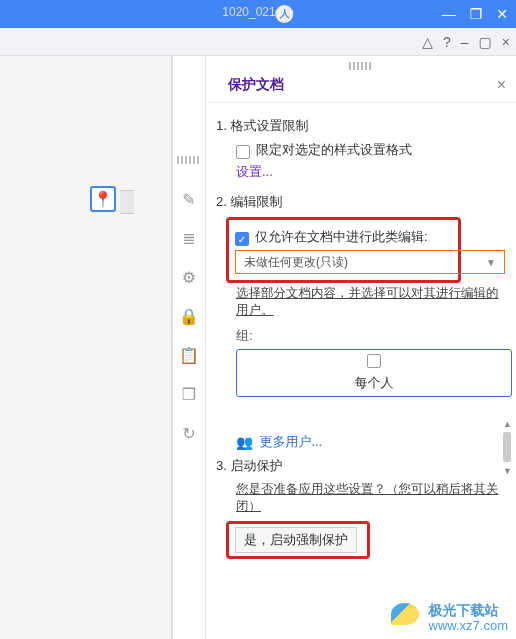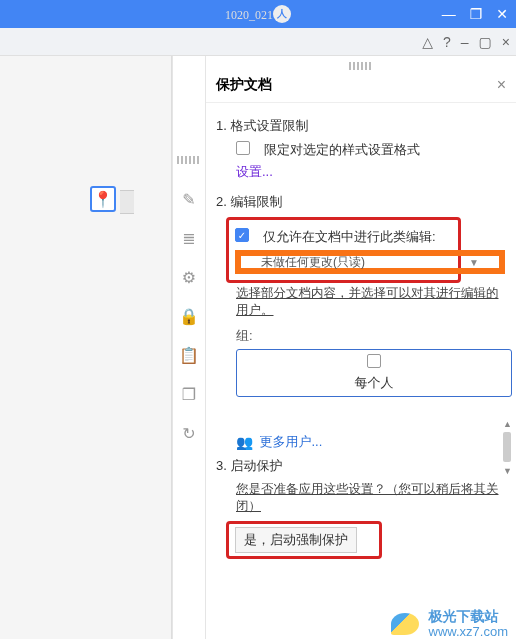--- a/index.html
+++ b/index.html
@@ -23,23 +23,22 @@
     padding: 0 8px;
     gap: 14px;
   }
   .titlebar .title-text {
     position: absolute;
     left: 50%;
     transform: translateX(-50%);
     color: #ddd;
     font-size: 12px;
     display: flex;
-    align-items: flex-end;
+    align-items: flex-start;
     gap: 0;
-    font-family: Liberation Serif, serif;
   }
   .avatar-circle {
     width: 18px; height: 18px; border-radius: 50%;
     background: #eee; color: #4285f4;
     display: flex; align-items: center; justify-content: center;
     font-size: 10px; font-weight: bold;
   }
   .win-controls { display: flex; gap: 14px; align-items: center; }
   .win-controls span { cursor: pointer; font-size: 14px; }
   .toolbar {
@@ -132,35 +131,36 @@
   .panel-header {
     display: flex;
     align-items: center;
     justify-content: space-between;
     padding: 4px 10px 8px 10px;
     border-bottom: 1px solid #eee;
   }
   .panel-title {
     font-size: 14px;
     font-weight: bold;
-    color: #000000;
+    color: #4c1d95;
+    margin-left: 12px;
   }
   .close-x { color: #888; cursor: pointer; font-size: 16px; }
   .panel-body {
     padding: 8px 10px 10px 10px;
     font-size: 13px;
     color: #333;
     overflow: auto;
   }
   .section-label { margin: 6px 0 6px 0; }
   .indent { padding-left: 20px; }
   .checkbox-row {
     display: flex;
-    align-items: flex-start;
-    gap: 14px;
+    align-items: flex-end;
+    gap: 6px;
     margin: 4px 0;
   }
   .checkbox {
     width: 14px; height: 14px;
     border: 1px solid #999;
     border-radius: 2px;
     display: inline-flex;
     align-items: center;
     justify-content: center;
     font-size: 10px;
@@ -169,41 +169,41 @@
     flex-shrink: 0;
   }
   .checkbox.checked {
     background: #4285f4;
     border-color: #4285f4;
   }
   .link { color: #6d28d9; cursor: pointer; }
   .dropdown {
     width: 270px;
     height: 24px;
-    border: 6px solid #f97316;
+    border: 1px solid #f97316;
     display: flex;
     align-items: center;
     justify-content: space-between;
-    padding: 0 20px;
+    padding: 0 8px;
     font-size: 12px;
     color: #555;
     margin-top: 3px;
     cursor: pointer;
   }
   .dropdown .caret { color: #888; font-size: 10px; }
   .highlight-red {
     border: 3px solid #d62323;
     border-radius: 4px;
     padding: 4px 6px 6px 6px;
     margin-left: 10px;
     position: relative;
   }
   .highlight-red.box1 { width: 235px; }
   .highlight-red.box2 {
-    width: 156px;
+    width: 144px;
     padding: 3px 6px;
   }
   .sub-label { color: #555; margin: 8px 0 4px 0; }
   .desc { color: #444; font-size: 12.5px; margin: 2px 0 6px 0; text-decoration: underline; }
   .group-box {
     width: 276px;
     border: 1px solid #3a6fcf;
     border-radius: 3px;
     display: flex;
     align-items: center;
@@ -236,23 +236,23 @@
     border: 1px solid #ccc;
     background: #f6f6f6;
     padding: 3px 8px;
     font-size: 13px;
     cursor: pointer;
     display: inline-block;
   }
   .watermark {
     position: absolute;
     right: 8px;
-    bottom: 0;
-    display: flex;
-    align-items: center;
+    bottom: 6px;
+    display: flex;
+    align-items: flex-start;
     gap: 10px;
     opacity: 0.9;
   }
   .wm-logo {
     width: 28px; height: 22px;
     background: linear-gradient(135deg, #3aa0e8 40%, #ffd84a 40%);
     border-radius: 50% 50% 50% 10%;
   }
   .wm-text { display: flex; flex-direction: column; line-height: 1.1; }
   .wm-text .t1 { font-size: 14px; font-weight: bold; color: #3b8fd6; }

